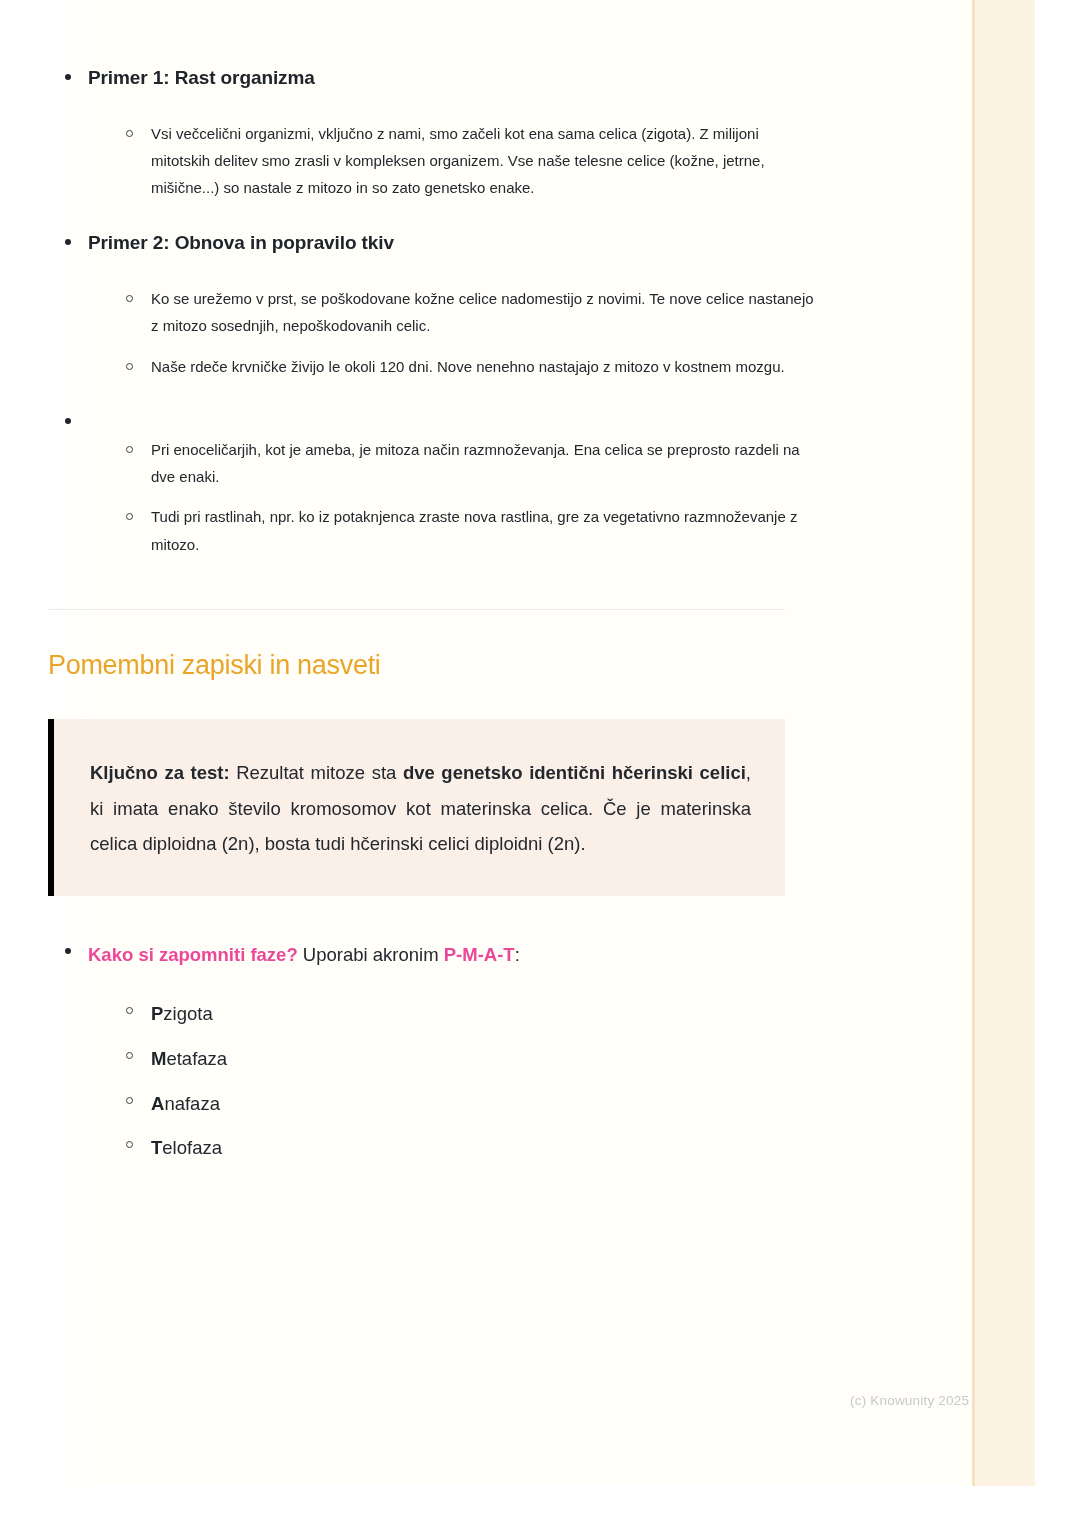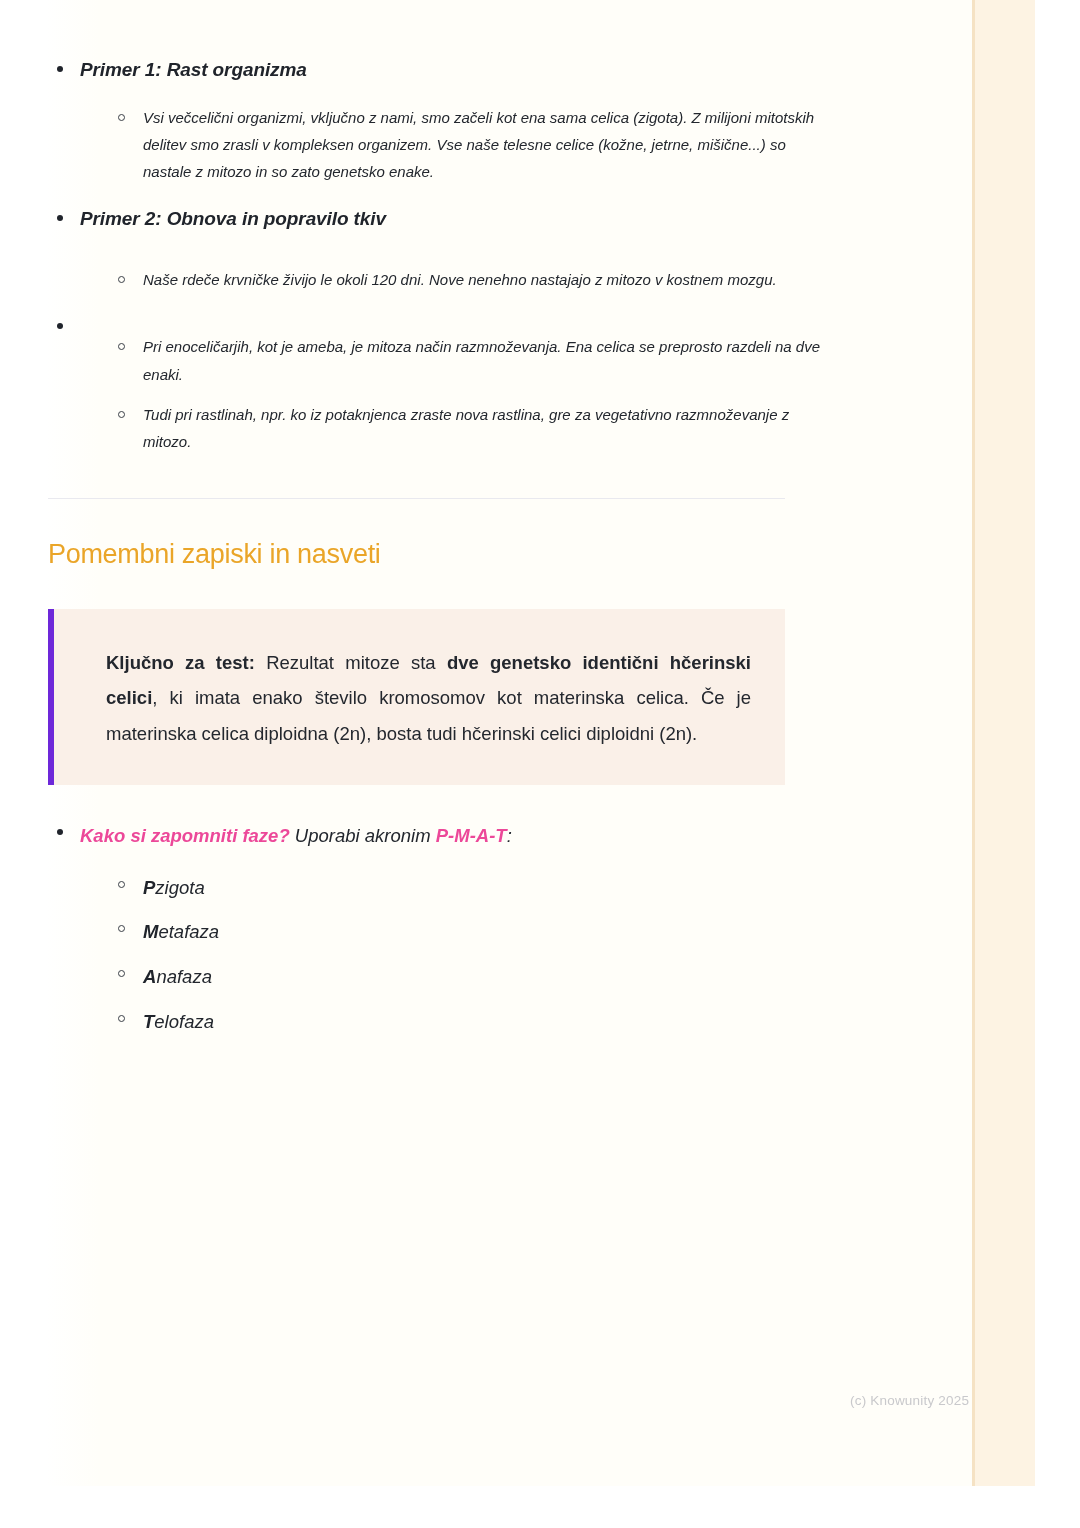--- a/index.html
+++ b/index.html
@@ -58,23 +58,22 @@
   #content {
     position: absolute;
     left: 48px;
     top: 0;
     width: 790px;
     color: #20242b;
   }
 
   ul.lvl1, ul.lvl2 {
     list-style: none;
-    margin: 0;
+    margin: 8px;
     padding: 0;
-    font-style: italic;
   }
 
   li.l1 {
     position: relative;
     padding-left: 32px;
     margin: 0;
   }
   li.l1 > .dot {
     position: absolute;
     left: 9px;
@@ -133,24 +132,24 @@
     color: #eaa528;
     margin: 0;
     letter-spacing: -0.3px;
     line-height: 1.3;
   }
 
   
   .callout {
     position: relative;
     background: #faf0e8;
-    border-left: 6px solid #6d28d9;
+    border-left: 6px solid #000000;
     width: 737px;
     box-sizing: border-box;
-    padding: 36px 34px 34px 52px;
+    padding: 36px 34px 34px 36px;
   }
   .callout p {
     margin: 0;
     font-size: 18.5px;
     line-height: 1.92;
     text-align: justify;
     color: #23272e;
   }
 
   .mixed-line {
@@ -199,20 +198,24 @@
         </li>
       </ul>
       <div class="sp-20"></div>
     </li>
 
     <li class="l1">
       <span class="dot"></span>
       <div class="h-item">Primer 2: Obnova in popravilo tkiv</div>
       <div class="sp-20"></div>
       <ul class="lvl2">
+        <li class="l2">
+          <span class="ring"></span>
+          <div class="p-item">Ko se urežemo v prst, se poškodovane kožne celice nadomestijo z novimi. Te nove celice nastanejo z mitozo sosednjih, nepoškodovanih celic.</div>
+        </li>
         <li class="sp-13"></li>
         <li class="l2">
           <span class="ring"></span>
           <div class="p-item">Naše rdeče krvničke živijo le okoli 120 dni. Nove nenehno nastajajo z mitozo v kostnem mozgu.</div>
         </li>
       </ul>
       <div class="sp-20"></div>
     </li>
 
     <li class="l1">

